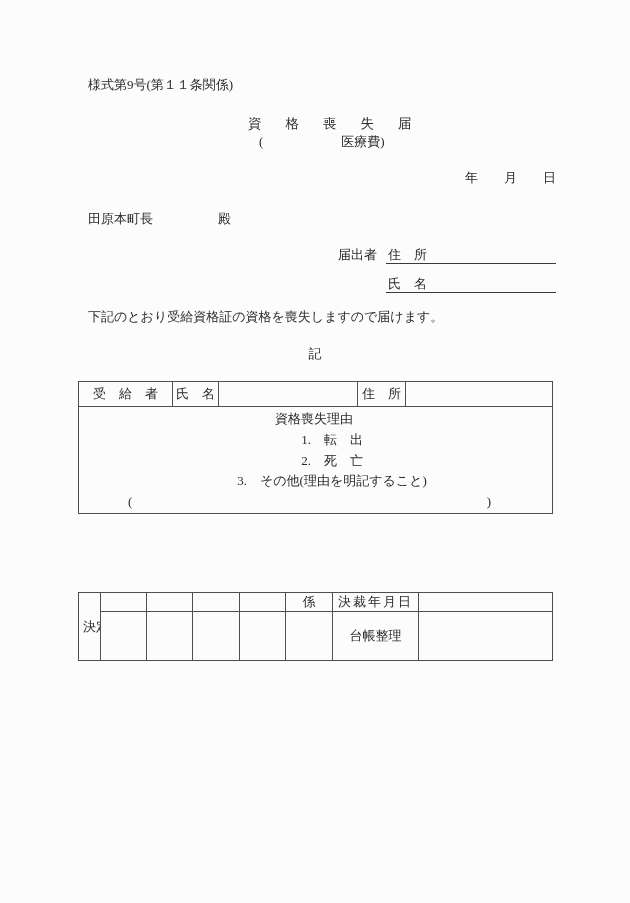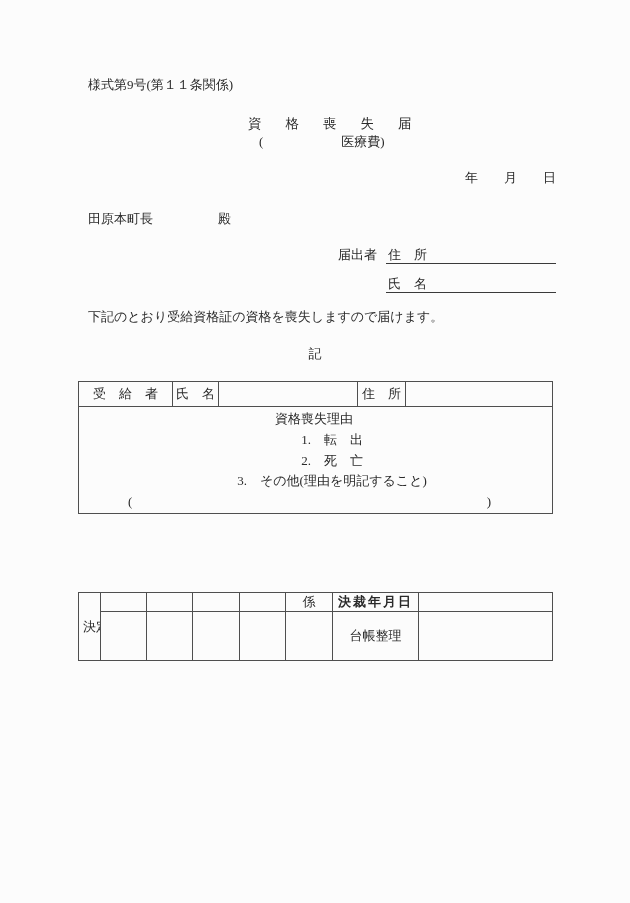--- a/index.html
+++ b/index.html
@@ -72,21 +72,21 @@
   }
   .date-val { padding-left: 30px !important; }
 
   .decision-table { left: 78px; top: 592px; }
   table.dec { width: 474px; }
   .dec-label {
     word-break: break-all;
     line-height: 26px;
     padding: 0 4px !important;
   }
-  .approval { letter-spacing: 2px; font-weight: bold; }
+  .approval { letter-spacing: 2px; }
 
   .note { left: 68px; top: 675px; }
 </style>
 </head>
 <body>
 
 <div class="page">
 
   <div class="abs form-number">様式第9号(第１１条関係)</div>
 

